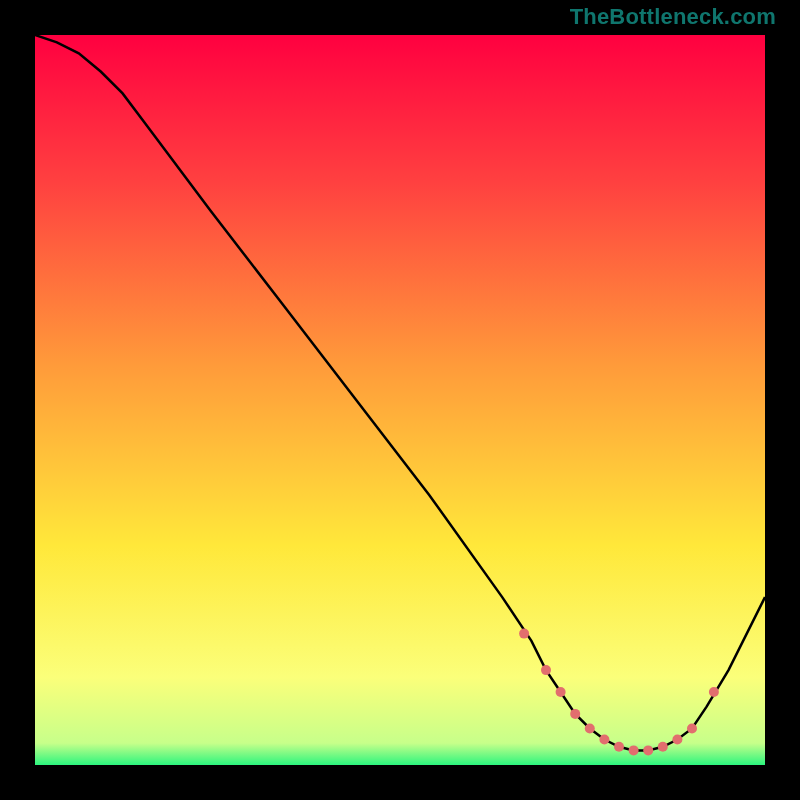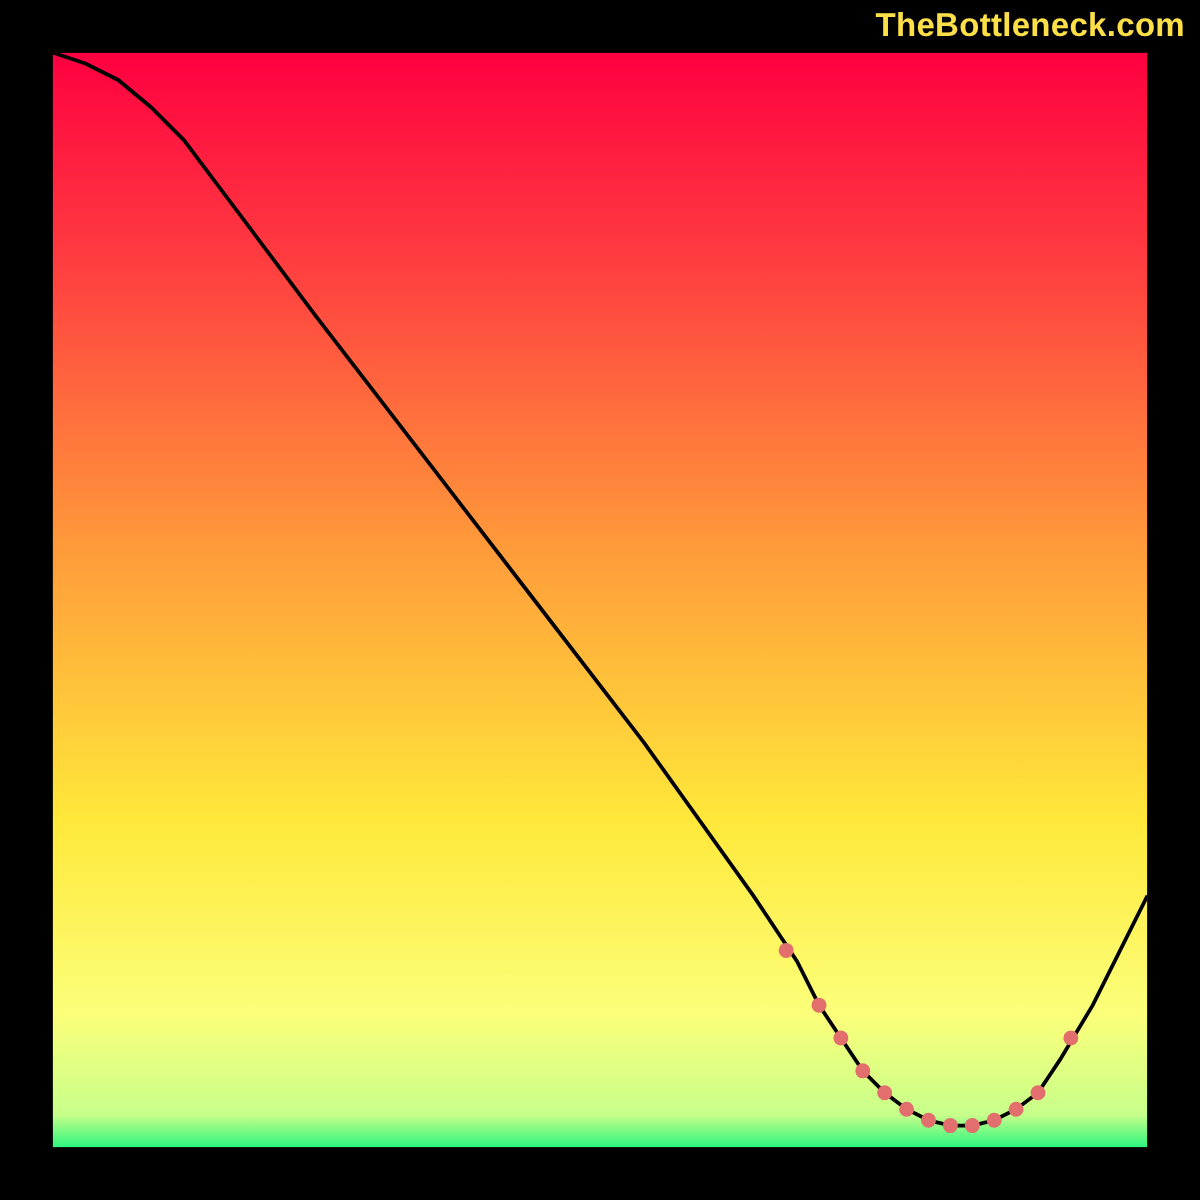--- a/index.html
+++ b/index.html
@@ -13,22 +13,22 @@
   }
   .outer {
     width: 800px;
     height: 800px;
     background: #000;
     position: relative;
   }
   .attribution {
     position: absolute;
     top: 4px;
-    right: 10px;
-    color: #fde047;
+    right: 24px;
+    color: #0f766e;
     font-size: 22px;
     font-weight: bold;
     letter-spacing: 0.2px;
   }
   .plot-area {
     position: absolute;
     left: 35px;
     top: 35px;
     width: 730px;
     height: 730px;

